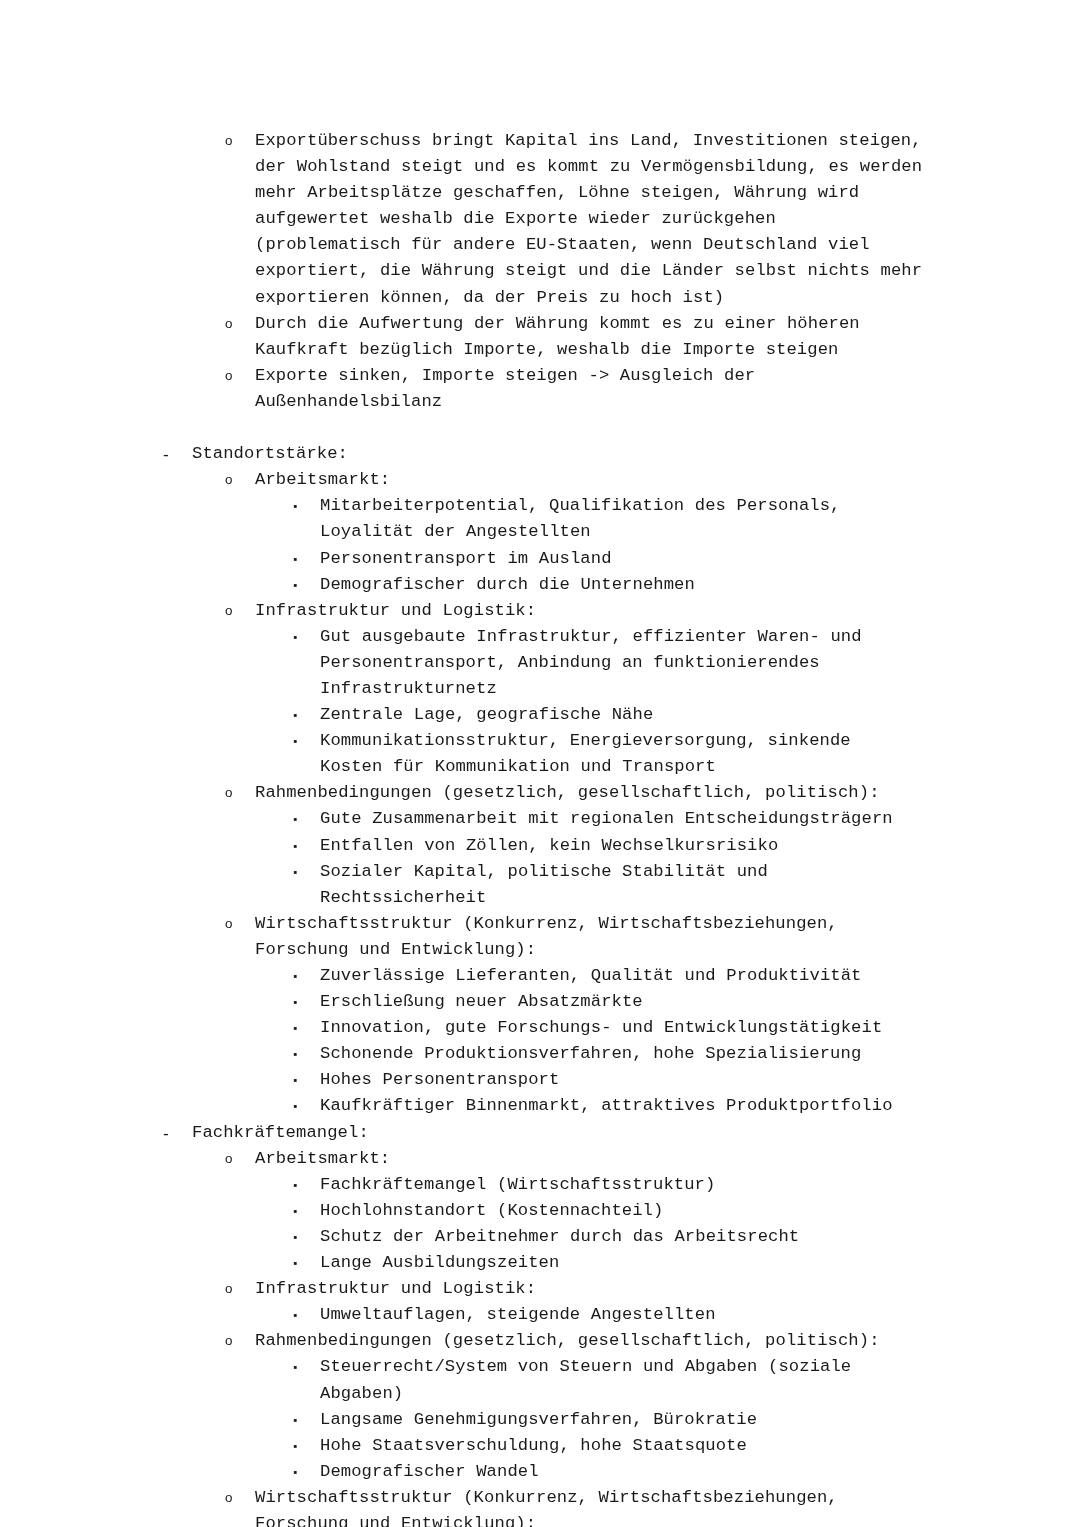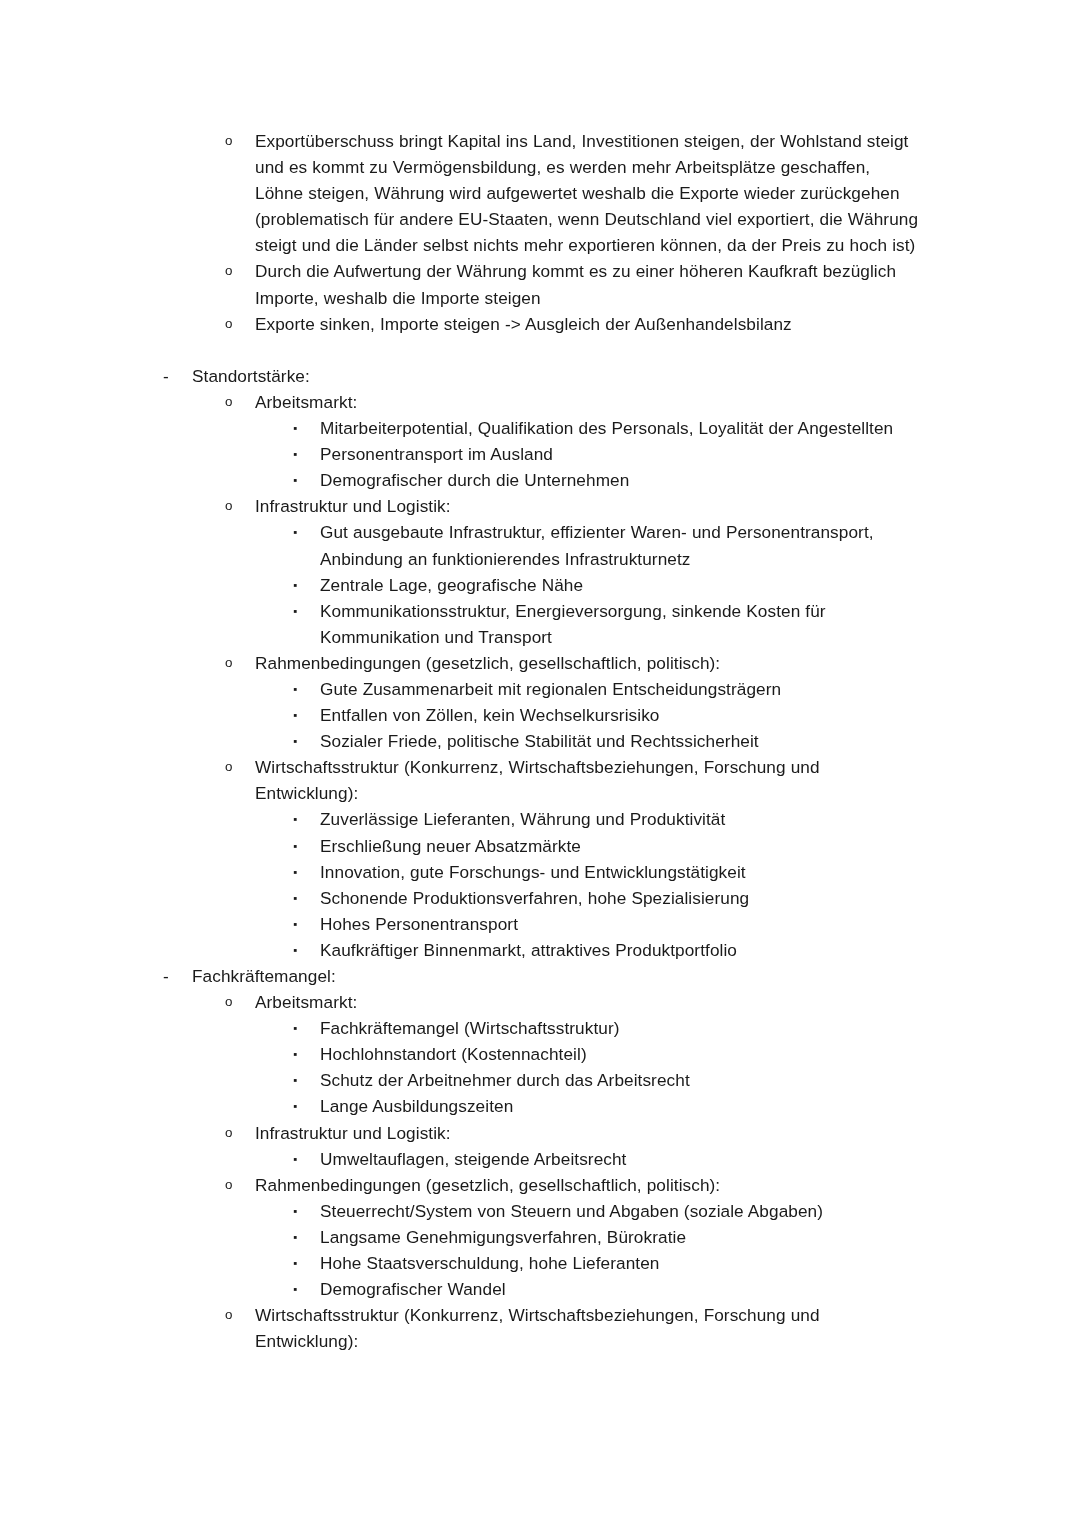--- a/index.html
+++ b/index.html
@@ -43,20 +43,21 @@
     position: absolute;
     top: 0;
     display: block;
     text-align: left;
     color: #1a1a1a;
     user-select: none;
   }
 
   .item > .text {
     display: block;
+    font-family: Liberation Mono, monospace;
   }
 
   
   .lvl1 {
     margin-left: 0px;
   }
   .lvl1 > .marker {
     left: 0px;
     font-size: 17.2px;
     line-height: 26.1px;
@@ -163,30 +164,30 @@
     <div class="item lvl3">
       <span class="marker">▪</span>
       <span class="text">Gute Zusammenarbeit mit regionalen Entscheidungsträgern</span>
     </div>
     <div class="item lvl3">
       <span class="marker">▪</span>
       <span class="text">Entfallen von Zöllen, kein Wechselkursrisiko</span>
     </div>
     <div class="item lvl3">
       <span class="marker">▪</span>
-      <span class="text">Sozialer Friede, politische Stabilität und Rechtssicherheit</span>
+      <span class="text">Sozialer Kapital, politische Stabilität und Rechtssicherheit</span>
     </div>
 
     <div class="item lvl2">
       <span class="marker">o</span>
       <span class="text">Wirtschaftsstruktur (Konkurrenz, Wirtschaftsbeziehungen, Forschung und Entwicklung):</span>
     </div>
     <div class="item lvl3">
       <span class="marker">▪</span>
-      <span class="text">Zuverlässige Lieferanten, Währung und Produktivität</span>
+      <span class="text">Zuverlässige Lieferanten, Qualität und Produktivität</span>
     </div>
     <div class="item lvl3">
       <span class="marker">▪</span>
       <span class="text">Erschließung neuer Absatzmärkte</span>
     </div>
     <div class="item lvl3">
       <span class="marker">▪</span>
       <span class="text">Innovation, gute Forschungs- und Entwicklungstätigkeit</span>
     </div>
     <div class="item lvl3">
@@ -227,38 +228,38 @@
       <span class="marker">▪</span>
       <span class="text">Lange Ausbildungszeiten</span>
     </div>
 
     <div class="item lvl2">
       <span class="marker">o</span>
       <span class="text">Infrastruktur und Logistik:</span>
     </div>
     <div class="item lvl3">
       <span class="marker">▪</span>
-      <span class="text">Umweltauflagen, steigende Arbeitsrecht</span>
+      <span class="text">Umweltauflagen, steigende Angestellten</span>
     </div>
 
     <div class="item lvl2">
       <span class="marker">o</span>
       <span class="text">Rahmenbedingungen (gesetzlich, gesellschaftlich, politisch):</span>
     </div>
     <div class="item lvl3">
       <span class="marker">▪</span>
       <span class="text">Steuerrecht/System von Steuern und Abgaben (soziale Abgaben)</span>
     </div>
     <div class="item lvl3">
       <span class="marker">▪</span>
       <span class="text">Langsame Genehmigungsverfahren, Bürokratie</span>
     </div>
     <div class="item lvl3">
       <span class="marker">▪</span>
-      <span class="text">Hohe Staatsverschuldung, hohe Lieferanten</span>
+      <span class="text">Hohe Staatsverschuldung, hohe Staatsquote</span>
     </div>
     <div class="item lvl3">
       <span class="marker">▪</span>
       <span class="text">Demografischer Wandel</span>
     </div>
 
     <div class="item lvl2">
       <span class="marker">o</span>
       <span class="text">Wirtschaftsstruktur (Konkurrenz, Wirtschaftsbeziehungen, Forschung und Entwicklung):</span>
     </div>

